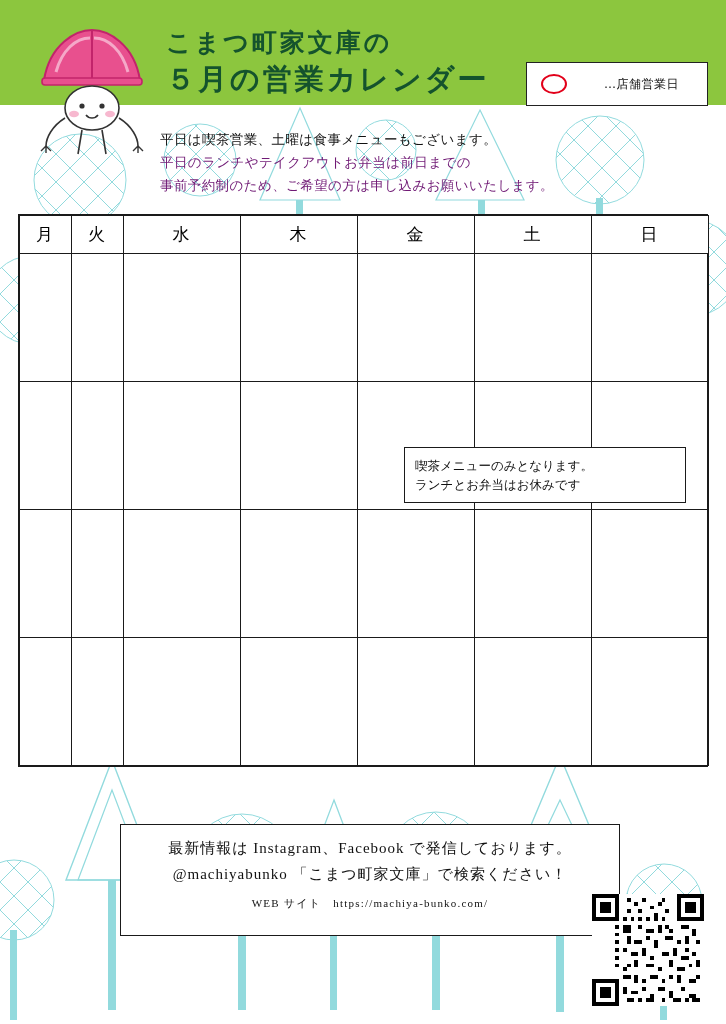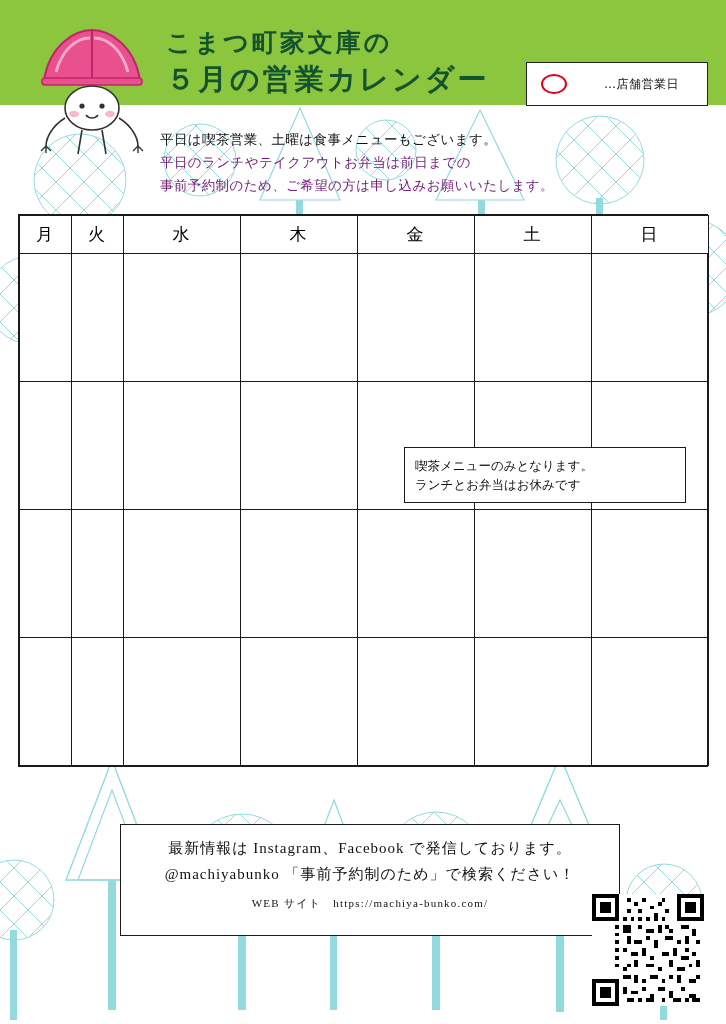--- a/index.html
+++ b/index.html
@@ -444,21 +444,21 @@
           </tr>
         </tbody>
     </table>
   </div>
 
   <div id="callout">喫茶メニューのみとなります。
 ランチとお弁当はお休みです</div>
 
   <div id="footer-box">
     <span class="fl">最新情報は Instagram、Facebook で発信しております。</span>
-    <span class="fl">@machiyabunko 「事前予約制のため」で検索ください！</span>
+    <span class="fl">@machiyabunko 「こまつ町家文庫」で検索ください！</span>
     <span class="fl small">WEB サイト　https://machiya-bunko.com/</span>
   </div>
 
   <svg id="qr" viewBox="0 0 29 29" xmlns="http://www.w3.org/2000/svg" shape-rendering="crispEdges">
     <rect width="29" height="29" fill="#fff"></rect>
     <g fill="#000">
 
       <rect x="0" y="0" width="7" height="1"></rect>
         <rect x="0" y="6" width="7" height="1"></rect>
       <rect x="0" y="0" width="1" height="7"></rect>

